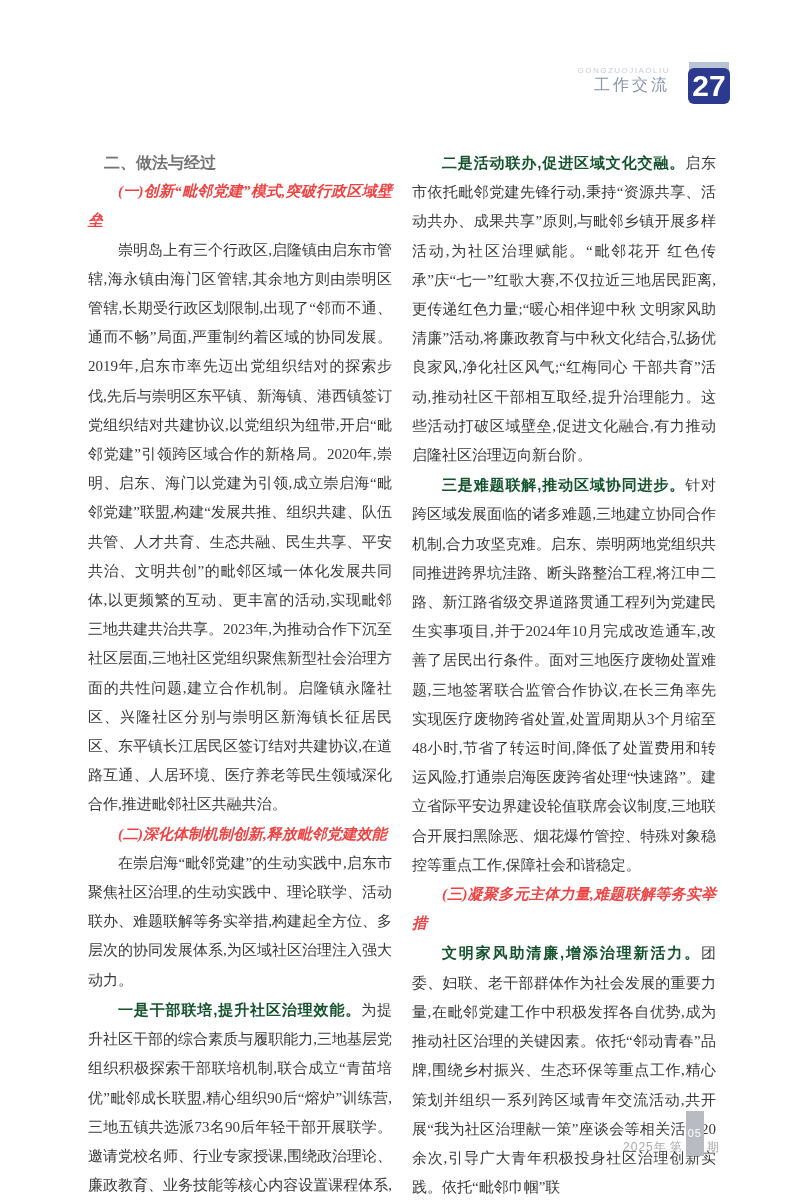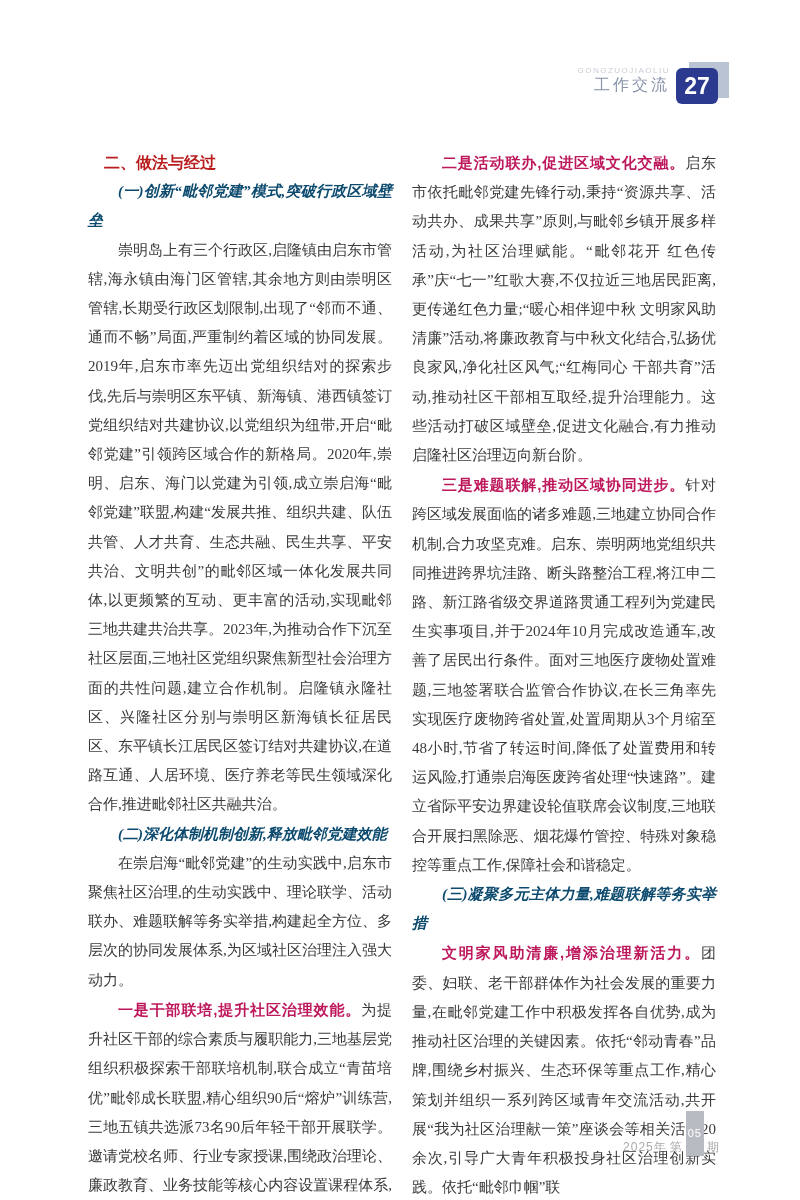--- a/index.html
+++ b/index.html
@@ -8,33 +8,33 @@
 
   
   .header{position:absolute;top:62px;right:70px;display:flex;align-items:flex-start;}
   .header-titles{text-align:right;margin-right:6px;padding-top:4px;}
   .eyebrow{font-family:"Liberation Sans","DejaVu Sans",sans-serif;font-size:8px;
            letter-spacing:1.5px;color:#c9cdd5;line-height:10px;}
   .section-title{font-family:"Liberation Sans","DejaVu Sans",sans-serif;font-size:16px;
            letter-spacing:3px;color:#8793a8;line-height:18px;}
   .badge-wrap{position:relative;width:54px;height:44px;}
   .badge-shadow{position:absolute;left:13px;top:0;width:40px;height:36px;background:#b9c3d3;}
-  .badge{position:absolute;left:0;top:6px;width:42px;height:36px;background:#2b3a8f;
+  .badge{position:absolute;left:12px;top:6px;width:42px;height:36px;background:#2b3a8f;
          border-radius:6px;display:flex;align-items:center;justify-content:center;
          font-family:"Liberation Sans","DejaVu Sans",sans-serif;font-weight:bold;
-         font-size:23px;color:#ffffff;}
+         font-size:30px;color:#ffffff;}
 
   
   .columns{position:absolute;top:148px;left:88px;width:628px;display:flex;gap:20px;}
   .col{width:304px;text-align:justify;font-size:15px;line-height:29.2px;}
   .col p{margin:0;text-indent:2em;}
   p.heading{font-family:"Liberation Sans","DejaVu Sans",sans-serif;font-weight:bold;
-            font-size:16px;text-indent:1em;color:#b91c1c;}
-  p.subheading{font-weight:bold;font-style:italic;color:#0c4a6e;}
-  .lead{font-family:"Liberation Sans","DejaVu Sans",sans-serif;font-weight:bold;color:#be185d;}
+            font-size:16px;text-indent:1em;color:#737373;}
+  p.subheading{font-weight:bold;font-style:italic;color:#ef4444;}
+  .lead{font-family:"Liberation Sans","DejaVu Sans",sans-serif;font-weight:bold;color:#14532d;}
 
   
   .footer{position:absolute;right:80px;bottom:44px;font-family:"Liberation Sans","DejaVu Sans",sans-serif;
           font-size:12px;color:#a9a9a9;letter-spacing:1px;display:flex;align-items:flex-end;gap:3px;}
   .issue-box{display:inline-block;background:#b8bcc2;color:#ffffff;font-size:11px;
              padding:15px 2px;line-height:15px;}
 </style>
 </head>
 <body>
 

